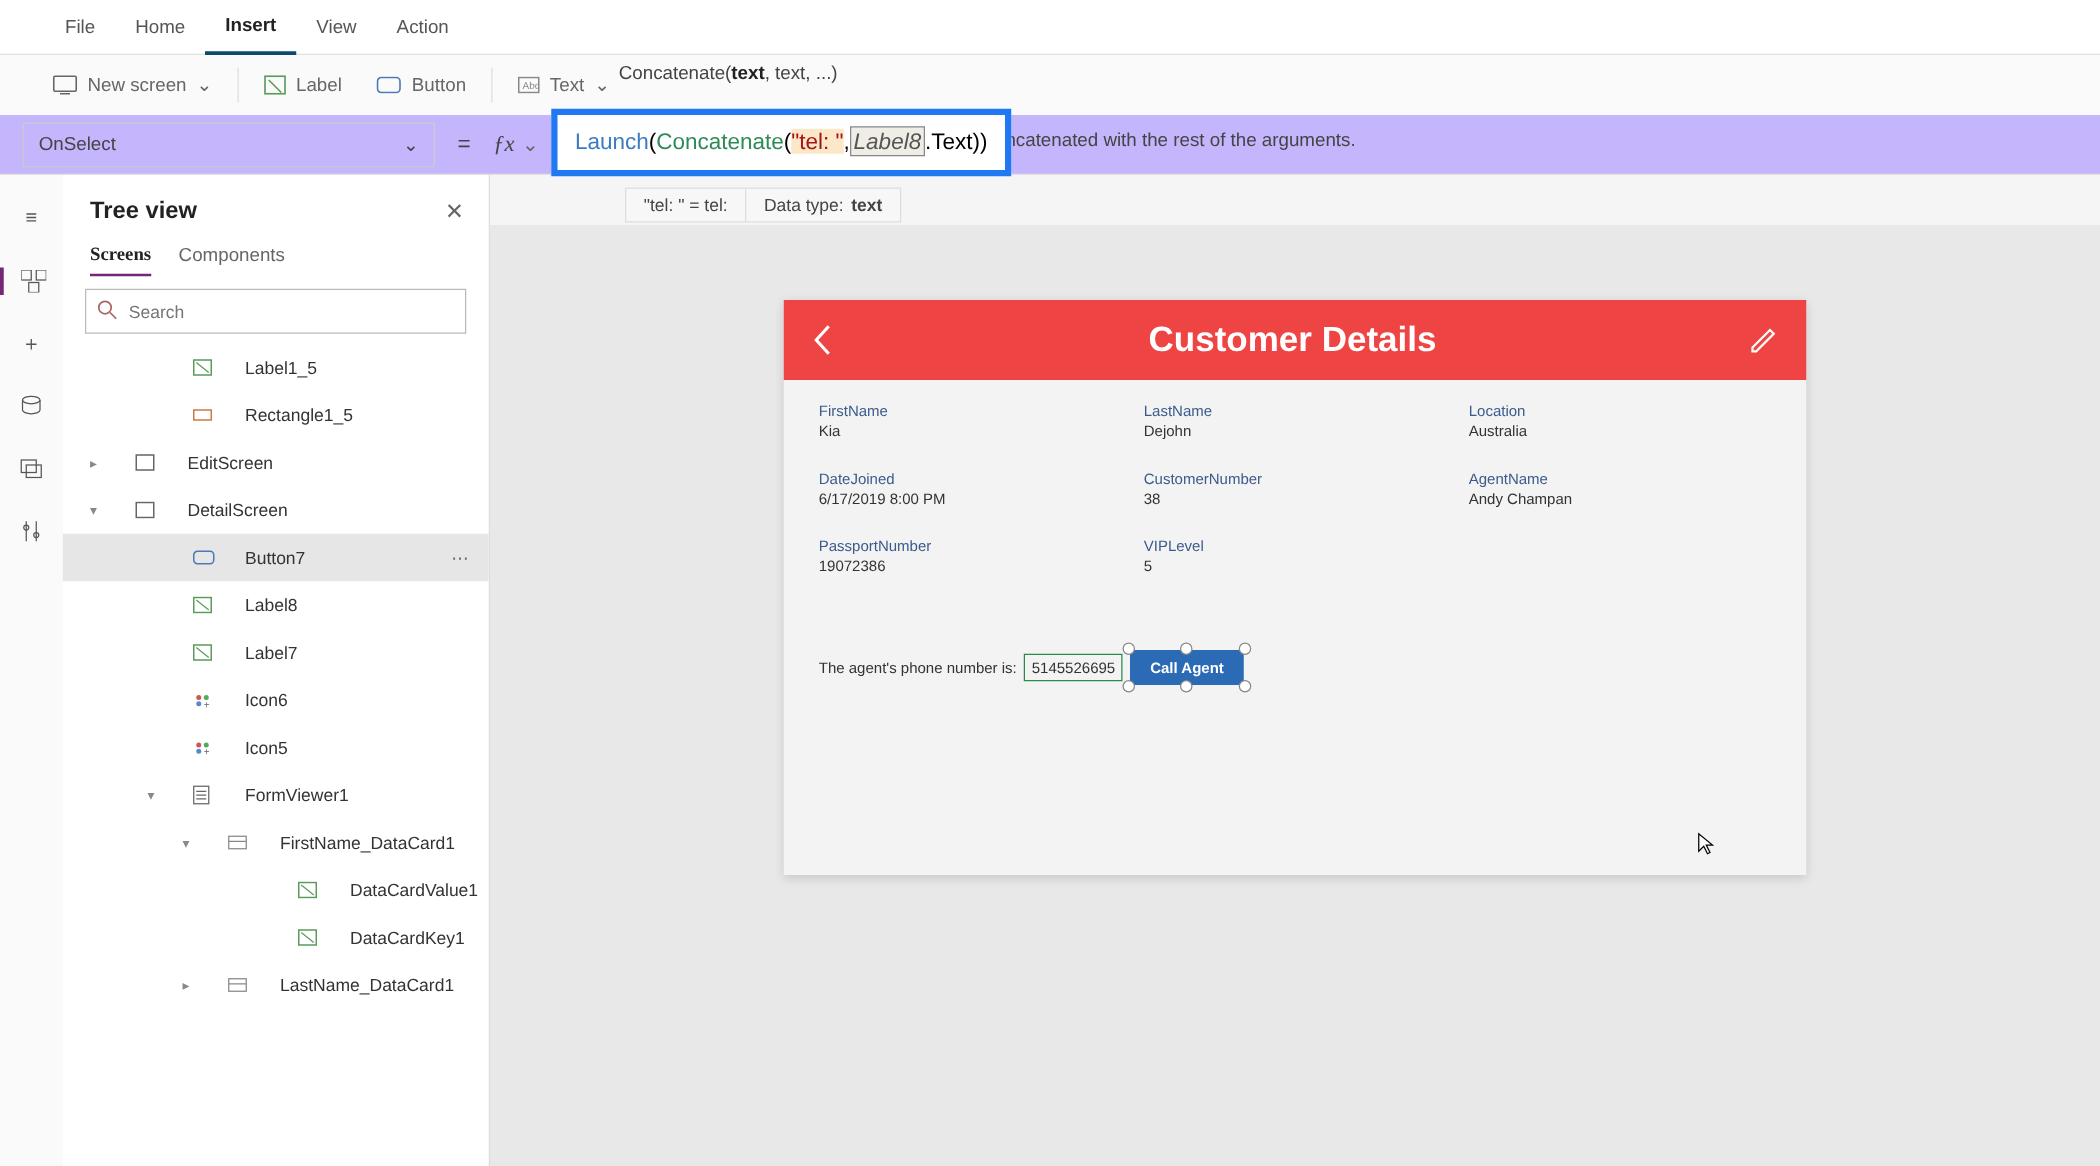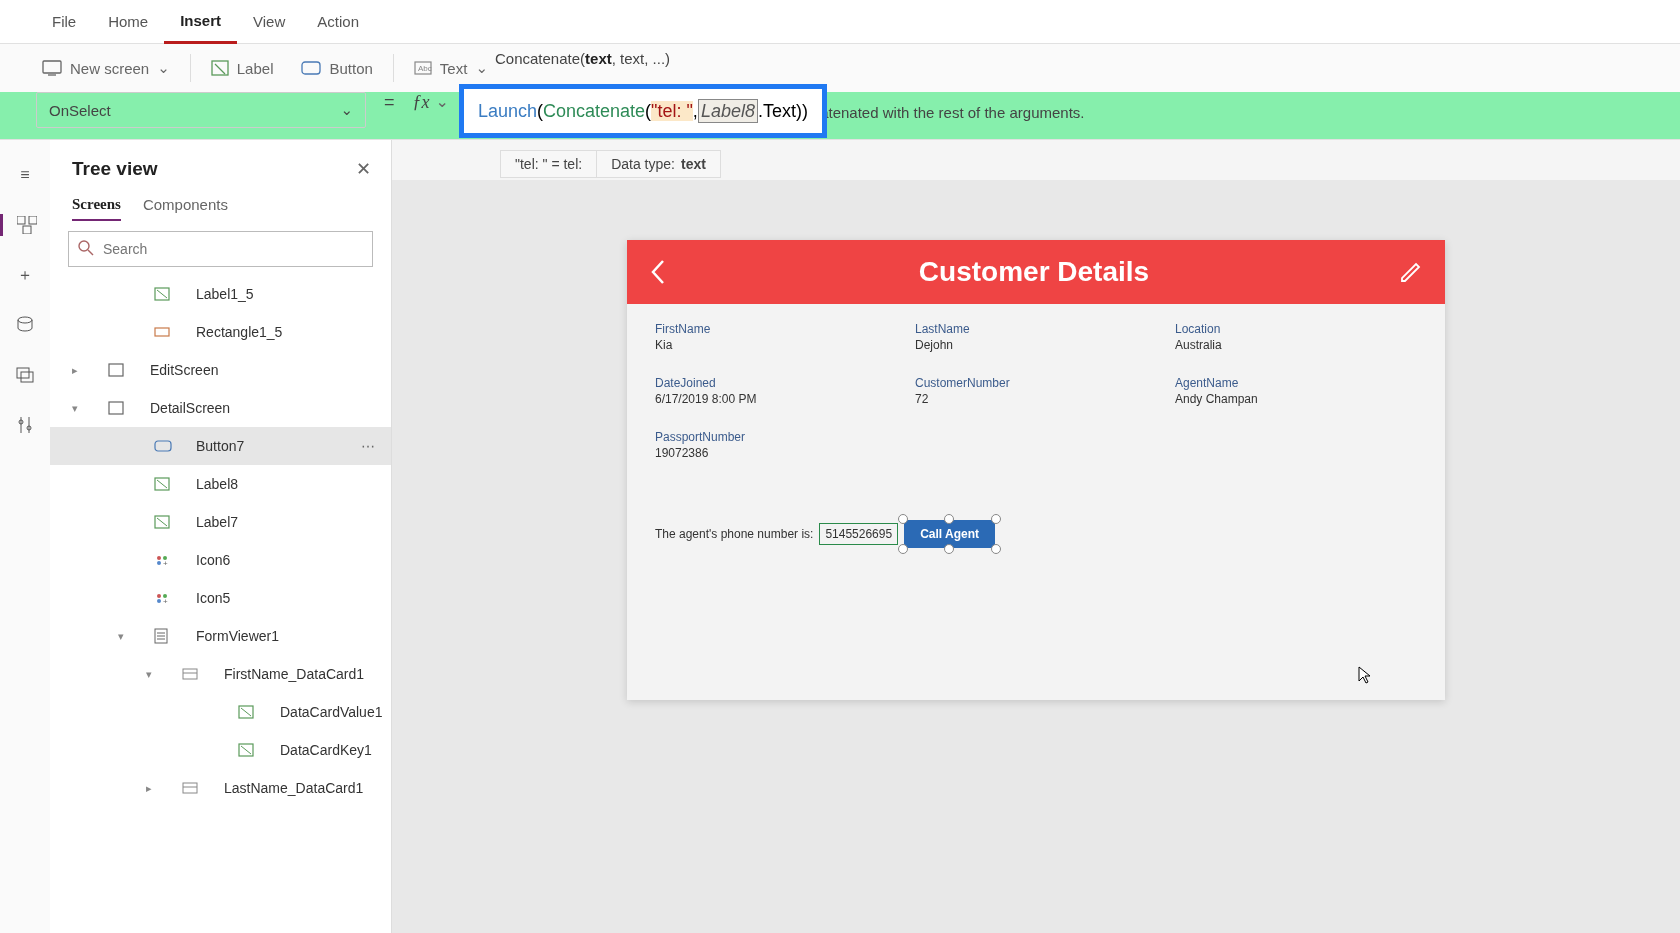--- a/index.html
+++ b/index.html
@@ -1,33 +1,33 @@
 <!DOCTYPE html>
 <html><head>
 <meta charset="utf-8">
 <style>
 * { box-sizing: border-box; margin: 0; padding: 0; font-family: "Segoe UI", sans-serif; }
 body { background: #f5f5f5; width: 1680px; height: 933px; overflow: hidden; }
 
 
 .top-menu { background: #fff; height: 44px; display: flex; align-items: center; border-bottom: 1px solid #e1e1e1; padding-left: 36px; }
 .top-menu .item { font-size: 15px; color: #555; padding: 0 16px; cursor: pointer; height: 44px; display: flex; align-items: center; }
-.top-menu .item.active { color: #222; font-weight: 600; border-bottom: 3px solid #b91c1c; }
+.top-menu .item.active { color: #222; font-weight: 600; border-bottom: 3px solid #0c4a6e; }
 
 
 .ribbon { background: #fafafa; height: 48px; display: flex; align-items: center; padding-left: 28px; position: relative; }
 .ribbon .rbtn { display: flex; align-items: center; font-size: 15px; color: #666; padding: 0 14px; height: 48px; cursor: pointer; gap: 8px; }
 .ribbon .sep { width: 1px; height: 28px; background: #ddd; margin: 0 6px; }
 .intellisense { position: absolute; left: 495px; top: 6px; font-size: 15px; color: #444; }
 .intellisense b { color: #222; }
 .param-help { position: absolute; left: 495px; top: 60px; font-size: 15px; color: #444; }
 .param-help b { color: #222; font-weight: 700; }
 
 
-.formula-row { background: #86efac; height: 48px; display: flex; align-items: flex-start; padding-left: 36px; border-bottom: 1px solid #e1e1e1; }
+.formula-row { background: #c4b5fd; height: 48px; display: flex; align-items: center; padding-left: 18px; border-bottom: 1px solid #e1e1e1; }
 .prop-select { width: 330px; height: 36px; border: 1px solid #ccc; border-radius: 2px; font-size: 15px; padding: 0 12px; display: flex; align-items: center; justify-content: space-between; color: #444; }
 .equals { margin: 0 18px; font-size: 18px; color: #444; }
 .fx { font-style: italic; font-family: "Times New Roman", serif; font-size: 18px; color: #444; margin-right: 6px; }
 .formula-input-wrap { flex: 1; height: 42px; display: flex; align-items: center; position: relative; }
 .formula-highlight { border: 5px solid #2079f2; padding: 6px 14px; background: #fff; height: 54px; display: flex; align-items: center; font-family: Consolas, monospace; font-size: 18px; position: absolute; left: 0; top: -8px; }
 .tok-fn { color: #3a7cc2; }
 .tok-fn2 { color: #2e8b57; }
 .tok-str { color: #a31515; }
 .tok-str span.hl { background: #fce8c8; }
 .tok-ident { font-style: italic; color: #555; }
@@ -401,29 +401,33 @@
       <div>
           <div class="field-lbl">Location</div>
           <div class="field-val">Australia</div>
         </div>
       <div>
           <div class="field-lbl">DateJoined</div>
           <div class="field-val">6/17/2019 8:00 PM</div>
         </div>
       <div>
           <div class="field-lbl">CustomerNumber</div>
-          <div class="field-val">72</div>
+          <div class="field-val">38</div>
         </div>
       <div>
           <div class="field-lbl">AgentName</div>
           <div class="field-val">Andy Champan</div>
         </div>
       <div>
           <div class="field-lbl">PassportNumber</div>
           <div class="field-val">19072386</div>
+        </div>
+      <div>
+          <div class="field-lbl">VIPLevel</div>
+          <div class="field-val">5</div>
         </div>
       <div></div>
     </div>
     <div class="agent-row">
       <span>The agent's phone number is:</span>
       <span class="phone-box">5145526695</span>
       <span style="position:relative;display:inline-block;">
         <button class="call-btn">Call Agent</button>
         <span class="sel-handles">
           <span class="h" style="left:-6px;top:-6px;"></span>

